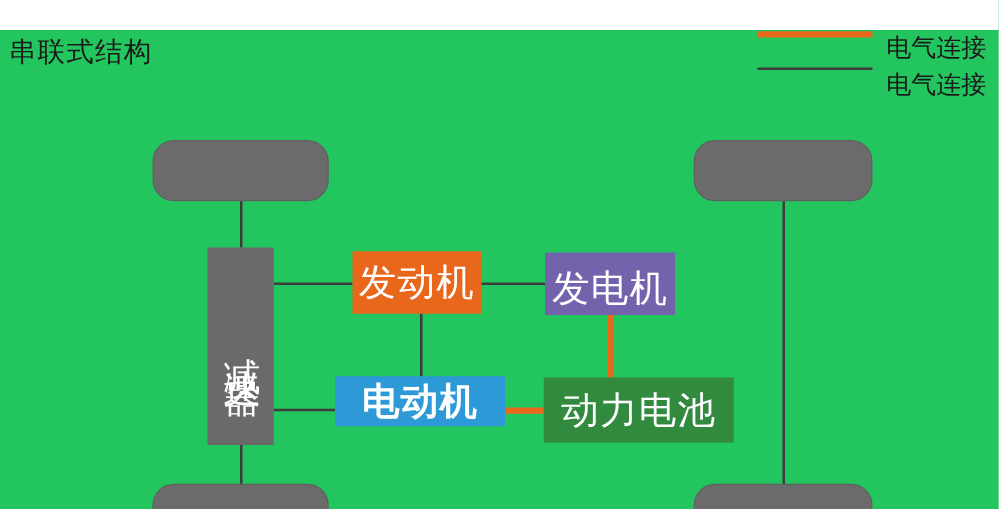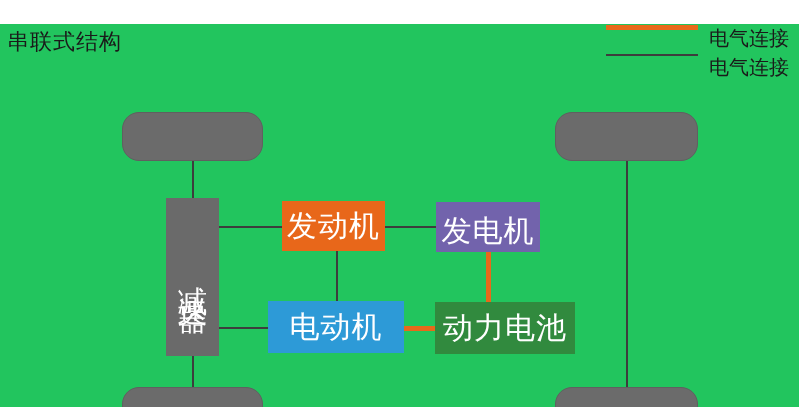--- a/index.html
+++ b/index.html
@@ -60,22 +60,22 @@
     display: flex;
     align-items: center;
     justify-content: center;
     color: #ffffff;
     font-size: 30px;
     letter-spacing: 1px;
   }
   .node-reducer { left: 166px; top: 174px; width: 53px;  height: 158px; }
   .node-engine  { left: 282px; top: 177px; width: 103px; height: 50px; }
   .node-generator { left: 436px; top: 178px; width: 104px; height: 50px; }
-  .node-motor   { left: 268px; top: 277px; width: 136px; height: 52px; }
-  .node-battery { left: 435px; top: 278px; width: 140px; height: 52px; }
+  .node-motor   { left: 268px; top: 277px; width: 136px; height: 40px; font-weight: bold; }
+  .node-battery { left: 435px; top: 278px; width: 152px; height: 52px; }
   .vertical-text {
     writing-mode: vertical-rl;
     text-orientation: upright;
     letter-spacing: 10px;
     line-height: 1;
   }
   
   .conn { position: absolute; }
   .conn.mech { background: #3d3d3d; }
   .c-wfl-reducer    { left: 192px; top: 137px; width: 2px;  height: 37px; }

